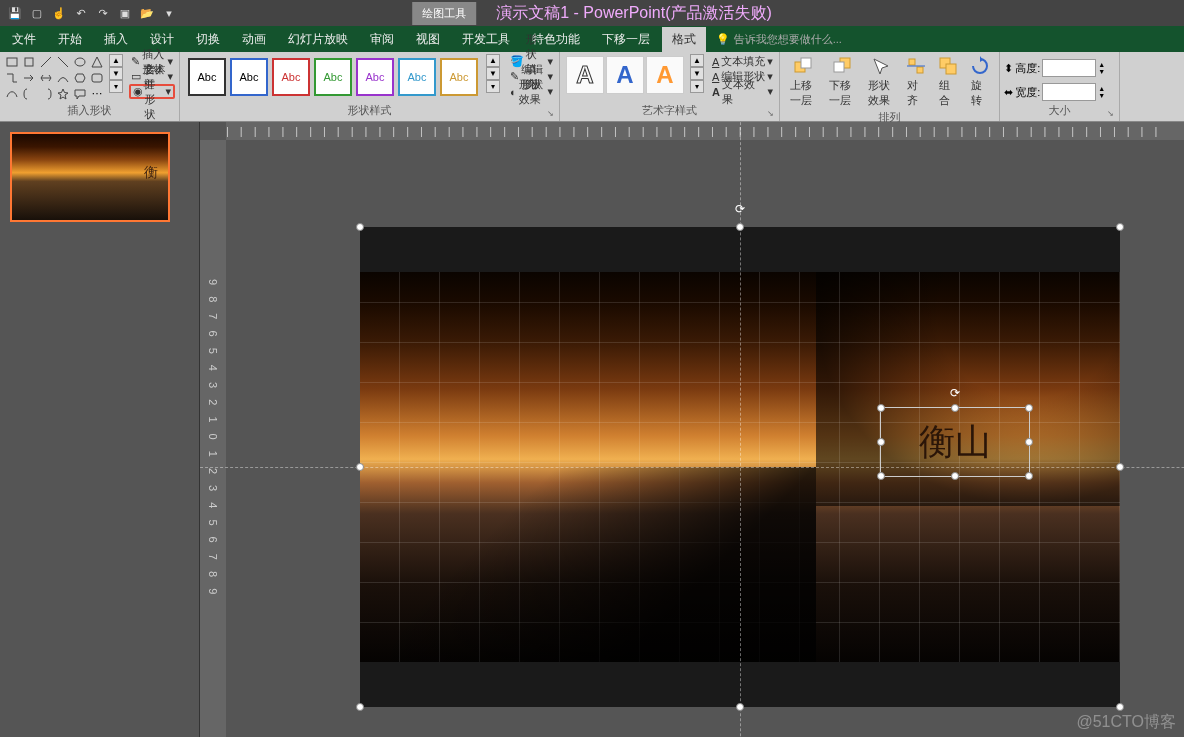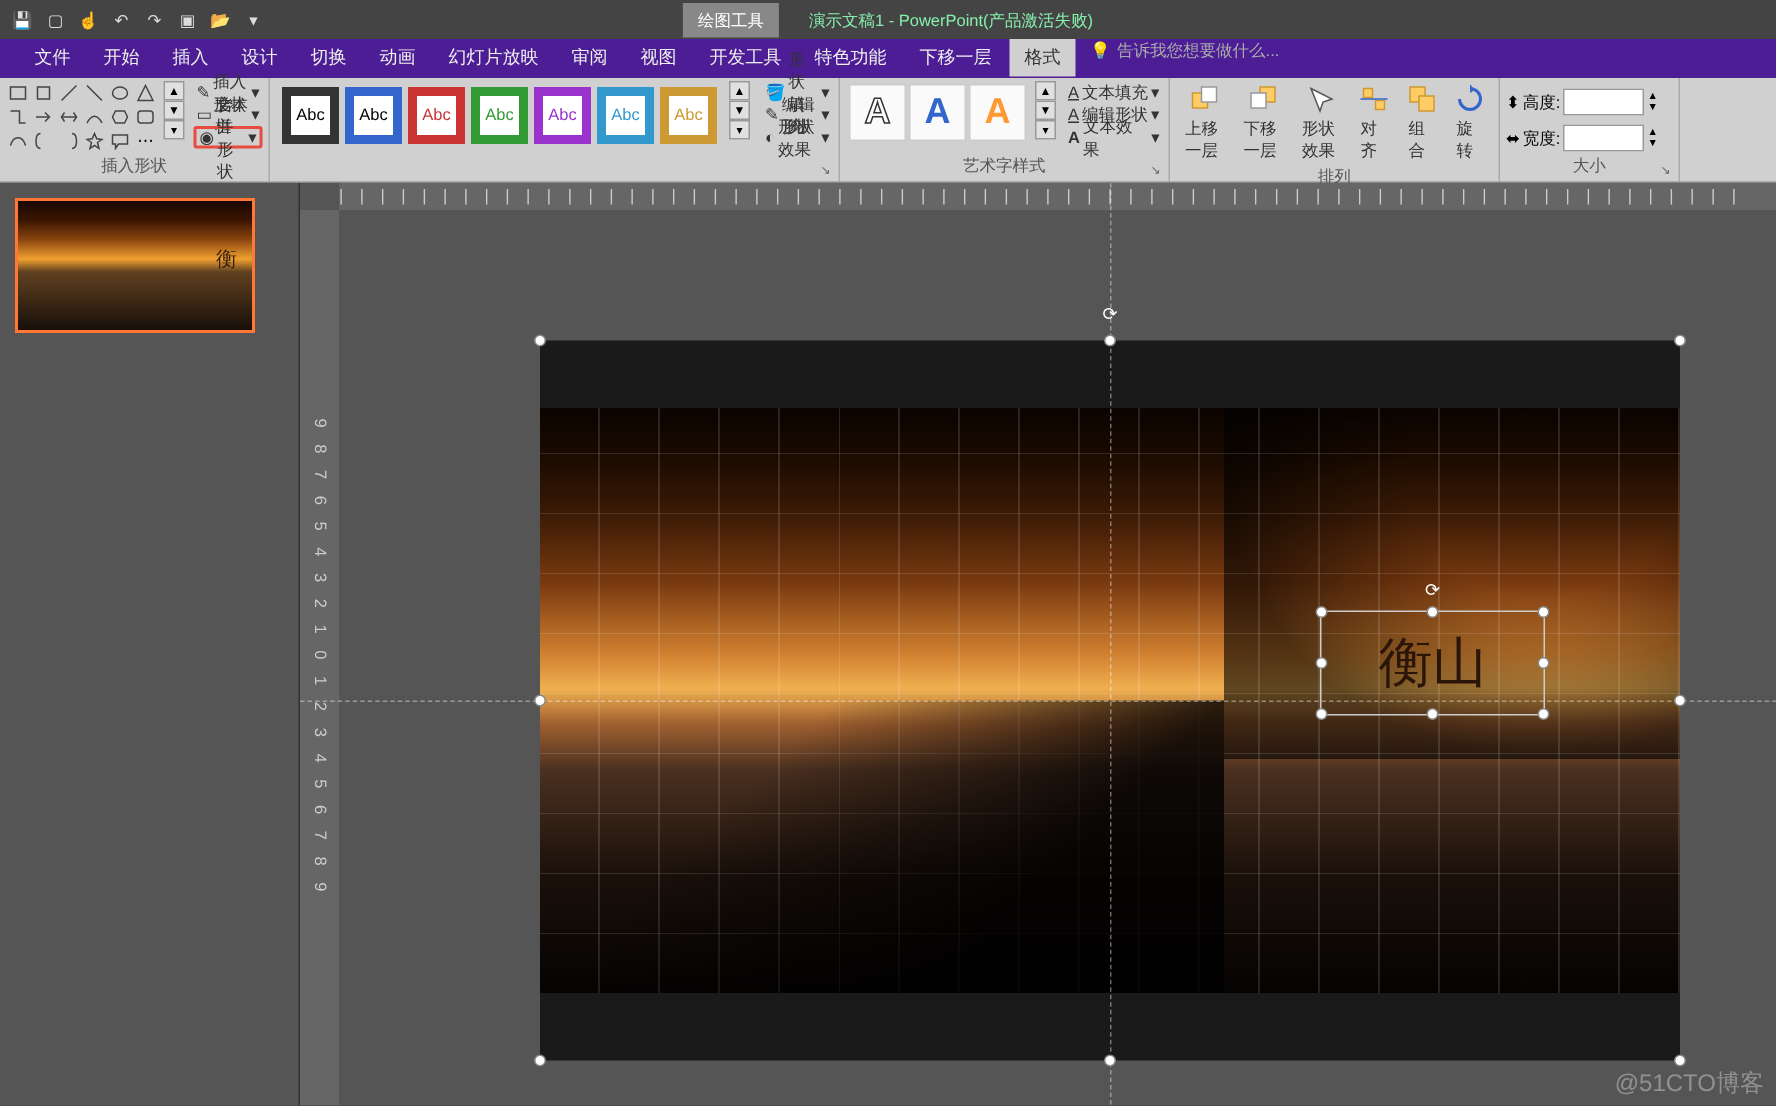--- a/index.html
+++ b/index.html
@@ -2,37 +2,37 @@
 <html><head>
 <meta charset="utf-8">
 <style>
 *{box-sizing:border-box;margin:0;padding:0;font-family:"Microsoft YaHei",sans-serif;font-size:11px;user-select:none}
 body{width:1184px;height:737px;background:#444;overflow:hidden;position:relative}
 .titlebar{height:26px;background:#444;display:flex;align-items:center;color:#fff}
 .qat{display:flex;gap:8px;padding:0 8px;align-items:center}
 .qat-icon{width:14px;height:14px;display:flex;align-items:center;justify-content:center;cursor:pointer;color:#ddd}
 .title-center{position:absolute;left:50%;transform:translateX(-50%);display:flex;align-items:center;gap:20px}
 .ctx-tab{background:#888;padding:4px 10px;font-size:11px;color:#fff}
-.doc-title{color:#86efac;font-size:11px}
-.menubar{height:26px;background:#4c1d95;display:flex;align-items:flex-start;padding-left:13px;gap:2px}
+.doc-title{color:#f0abfc;font-size:16px}
+.menubar{height:26px;background:#14532d;display:flex;align-items:center;padding-left:2px;gap:2px}
 .menu-item{padding:4px 10px;color:#eee;cursor:pointer;font-size:12px}
 .menu-item.active{background:#d0d0d0;color:#333}
 .tell-me{display:flex;align-items:center;gap:4px;color:#aaa;margin-left:8px}
 .ribbon{height:70px;background:#d0d0d0;display:flex;border-bottom:1px solid #888}
 .ribbon-group{border-right:1px solid #aaa;display:flex;flex-direction:column;justify-content:space-between;padding:2px 4px;position:relative}
 .group-content{display:flex;flex:1;align-items:flex-start;gap:2px}
 .group-label{text-align:center;font-size:11px;color:#555;padding-bottom:1px}
 .shape-gallery{display:grid;grid-template-columns:repeat(6,16px);grid-template-rows:repeat(3,15px);gap:1px}
 .shape-cell{width:16px;height:15px;display:flex;align-items:center;justify-content:center;cursor:pointer}
 .shape-cell svg{width:12px;height:12px}
 .side-btns{display:flex;flex-direction:column;gap:0;margin-left:4px}
 .mini-btn{display:flex;align-items:center;gap:2px;padding:1px 2px;cursor:pointer;font-size:11px;color:#333;height:15px}
 .merge-highlight{border:2px solid #e74c3c;border-radius:2px;padding:0 2px}
 .style-gallery{display:flex;gap:4px;align-items:center;padding:4px}
-.style-box{width:38px;height:38px;border:6px solid #4d7c0f;display:flex;align-items:center;justify-content:center;background:#fff;cursor:pointer;font-size:11px}
+.style-box{width:38px;height:38px;border:2px solid #4d7c0f;display:flex;align-items:center;justify-content:center;background:#fff;cursor:pointer;font-size:11px}
 .style-box.s1{border-color:#333}.style-box.s2{border-color:#36c}.style-box.s3{border-color:#c33;color:#c33}.style-box.s4{border-color:#393;color:#393}.style-box.s5{border-color:#93c;color:#93c}.style-box.s6{border-color:#39c;color:#39c}.style-box.s7{border-color:#c93;color:#c93}
 .gallery-nav{display:flex;flex-direction:column;margin-left:2px}
 .nav-btn{width:14px;height:13px;border:1px solid #999;background:#e0e0e0;cursor:pointer;font-size:8px;display:flex;align-items:center;justify-content:center}
 .wa-gallery{display:flex;gap:2px;padding:2px}
 .wa-box{width:38px;height:38px;border:1px solid #ccc;background:#fafafa;display:flex;align-items:center;justify-content:center;font-size:24px;font-weight:bold;cursor:pointer}
 .wa1{color:#333;-webkit-text-stroke:1px #333;color:transparent}.wa2{color:#36c}.wa3{color:#f93}
 .v-stack{display:flex;flex-direction:column;gap:0}
 .big-btn{display:flex;flex-direction:column;align-items:center;justify-content:center;padding:2px 6px;cursor:pointer;gap:2px;font-size:10px;color:#333;width:42px}
 .big-btn svg{width:20px;height:20px}
 .size-row{display:flex;align-items:center;gap:2px;height:20px}
@@ -220,20 +220,21 @@
         <div class="nav-btn">▲</div>
         <div class="nav-btn">▼</div>
         <div class="nav-btn">▾</div>
       </div>
       <div class="v-stack" style="margin-left:6px">
         <div class="mini-btn">🪣<span>形状填充</span>▾</div>
         <div class="mini-btn">✎<span>编辑形状</span>▾</div>
         <div class="mini-btn">◐<span>形状效果</span>▾</div>
       </div>
     </div>
+    <div class="group-label">形状样式</div>
     <div class="launcher">↘</div>
   </div>
 
   <div class="ribbon-group" style="width:220px">
     <div class="group-content">
       <div class="wa-gallery">
         <div class="wa-box wa1">A</div>
         <div class="wa-box wa2">A</div>
         <div class="wa-box wa3">A</div>
       </div>

